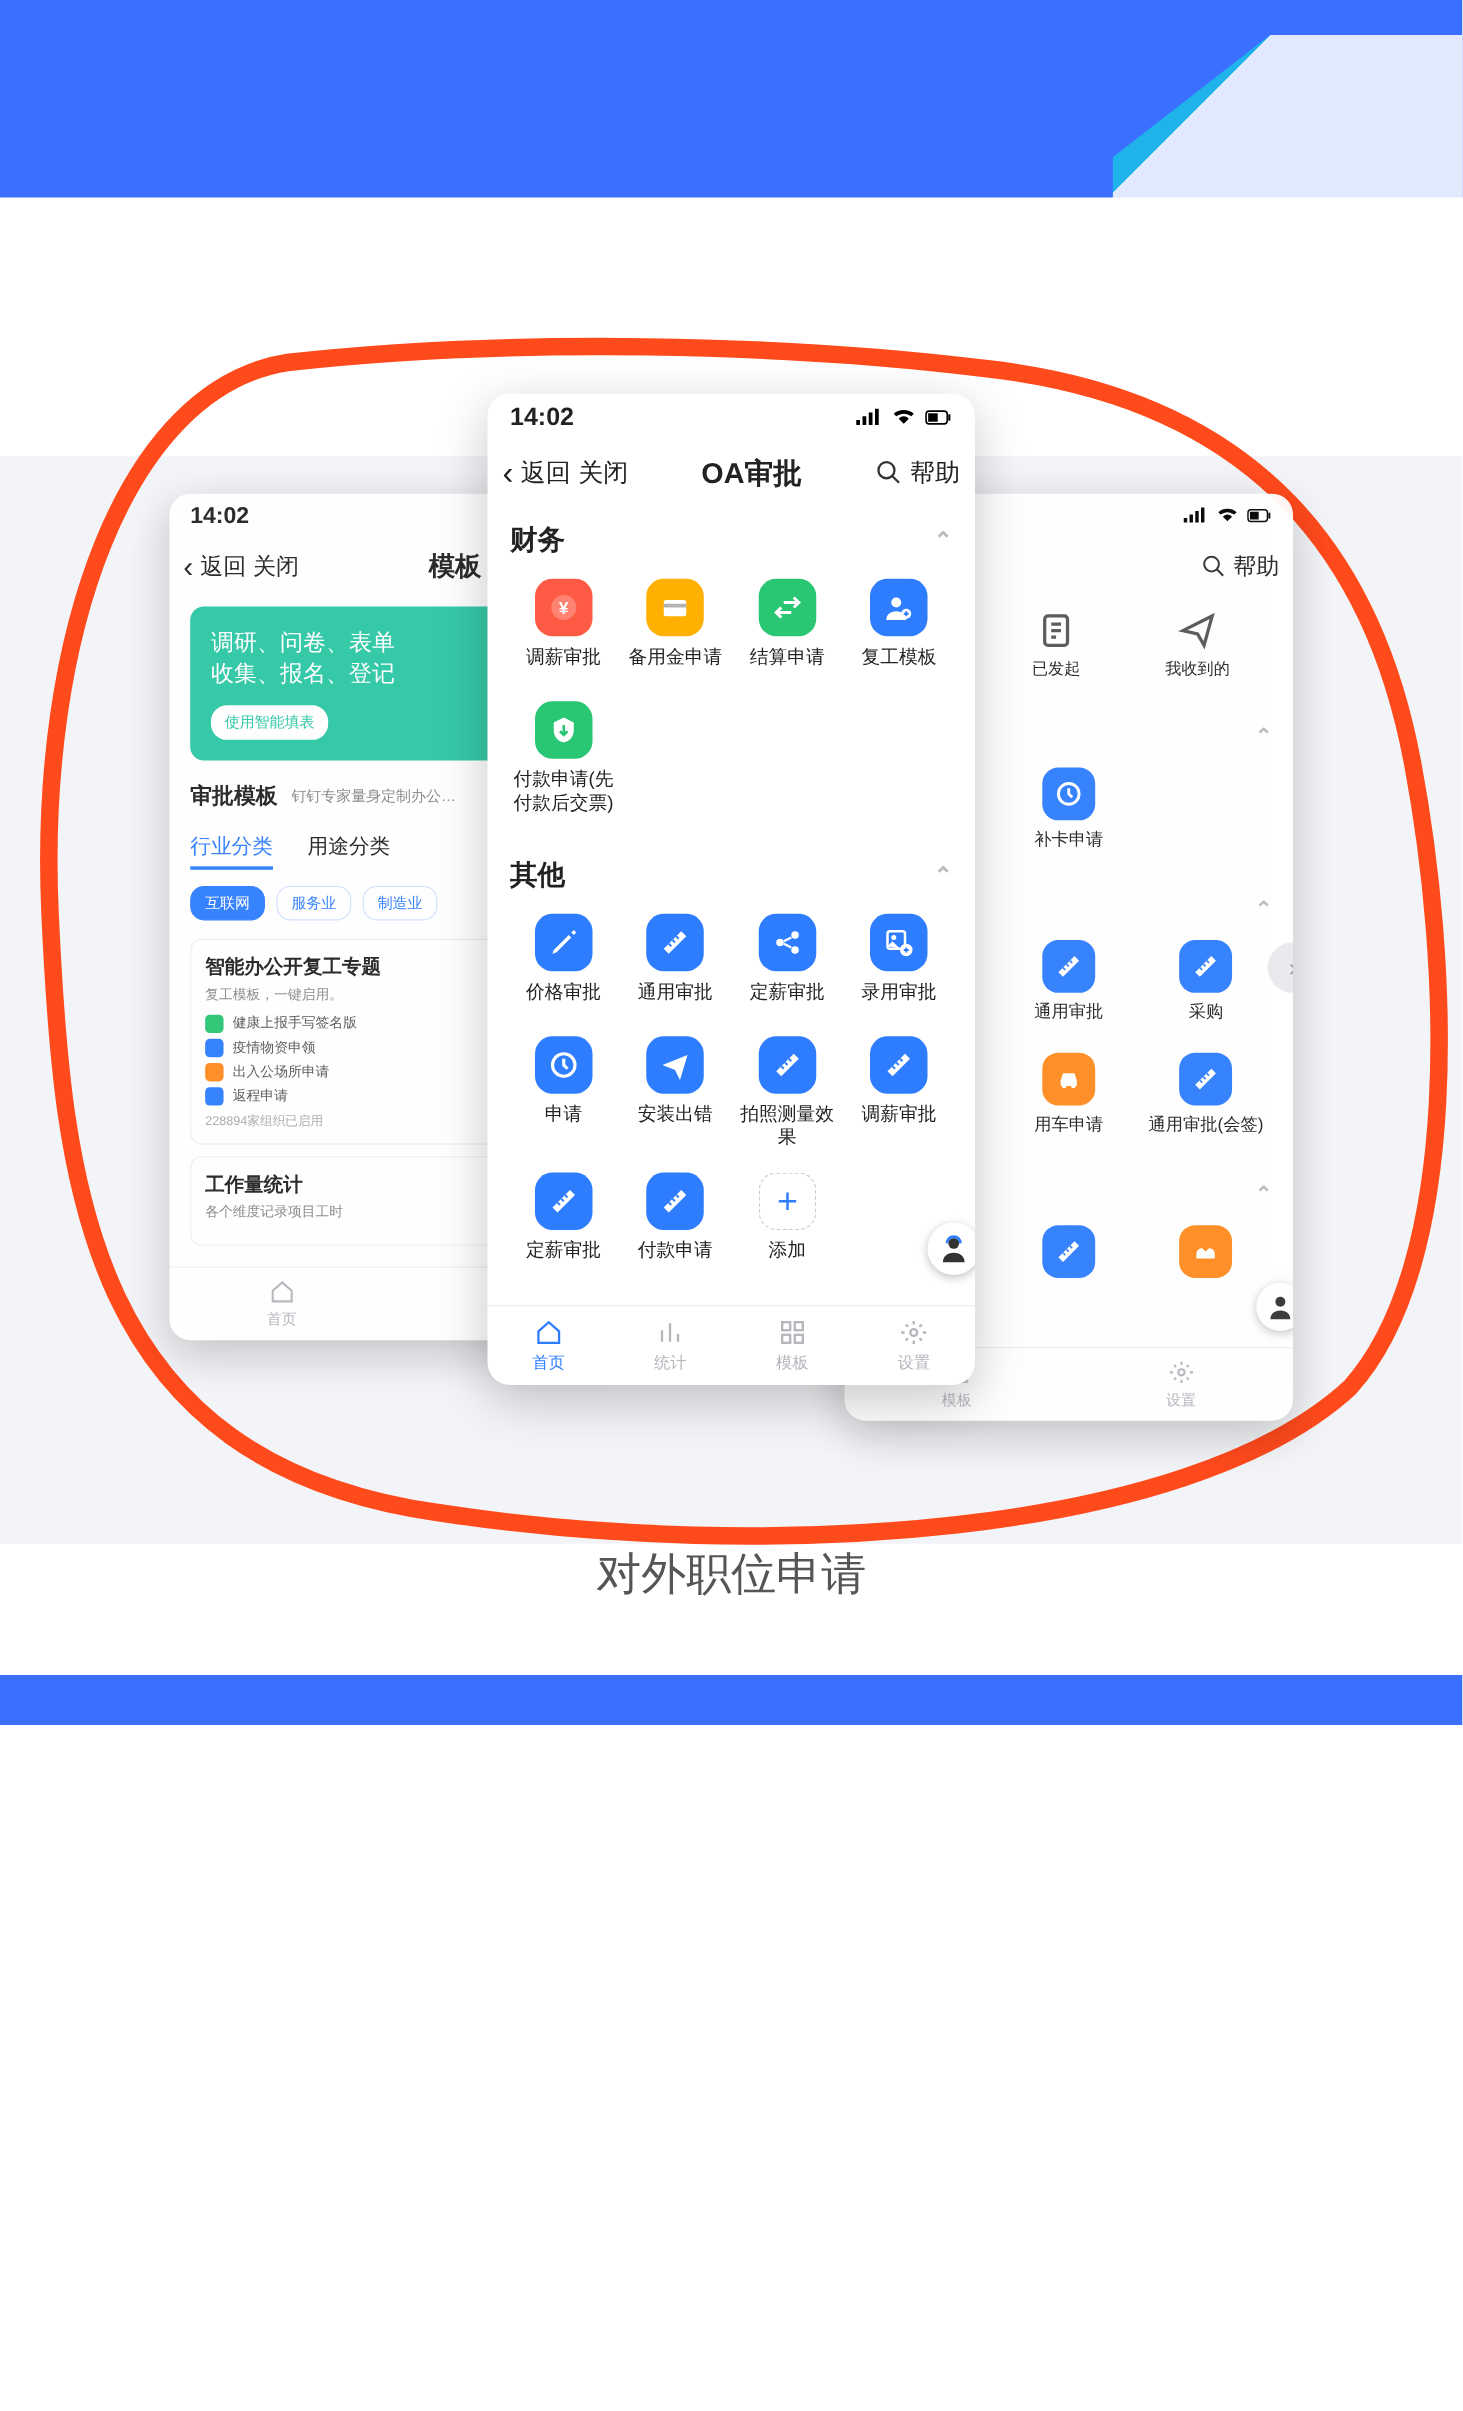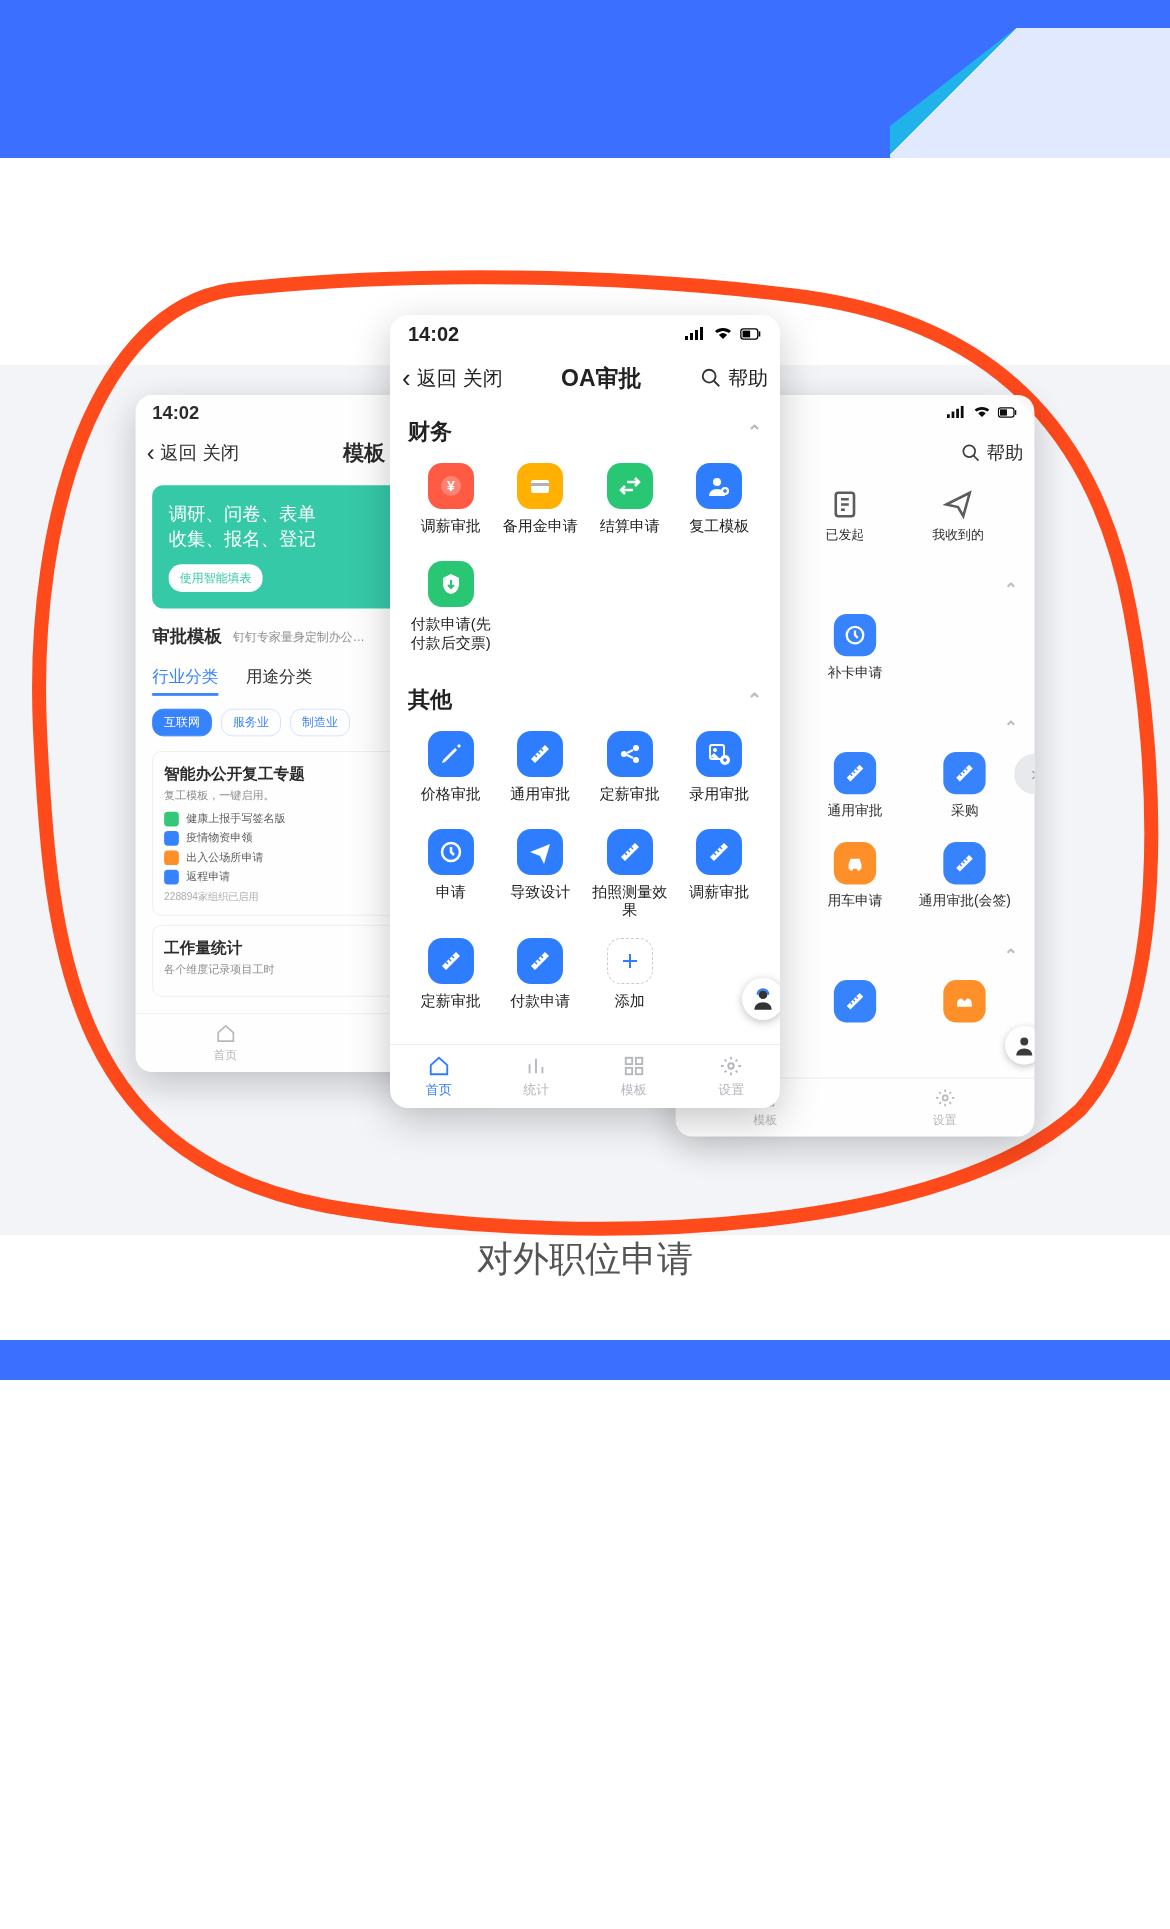--- a/index.html
+++ b/index.html
@@ -444,21 +444,21 @@
               </svg>
             </div>
             <span>申请</span>
           </div>
           <div class="app">
             <div class="ic blue">
               <svg viewBox="0 0 24 24" fill="#fff">
                 <path d="M2 12l20-8-6 20-4-8z"></path>
               </svg>
             </div>
-            <span>导致设计</span>
+            <span>安装出错</span>
           </div>
           <div class="app">
             <div class="ic blue">
               <svg viewBox="0 0 24 24" fill="#fff">
                 <path d="M3 17L17 3l4 4L7 21z"></path>
                 <path d="M7 13l2 2m1-5l2 2m1-5l2 2" stroke="#2e7dff" stroke-width="1.5"></path>
               </svg>
             </div>
             <span>拍照测量效果</span>
           </div>

